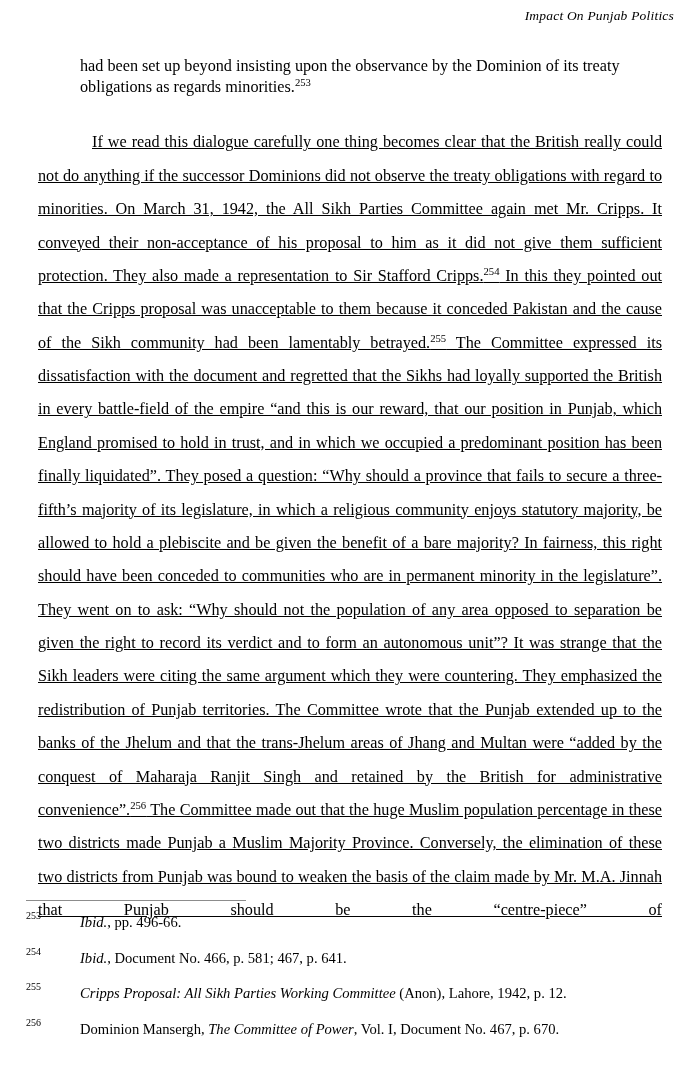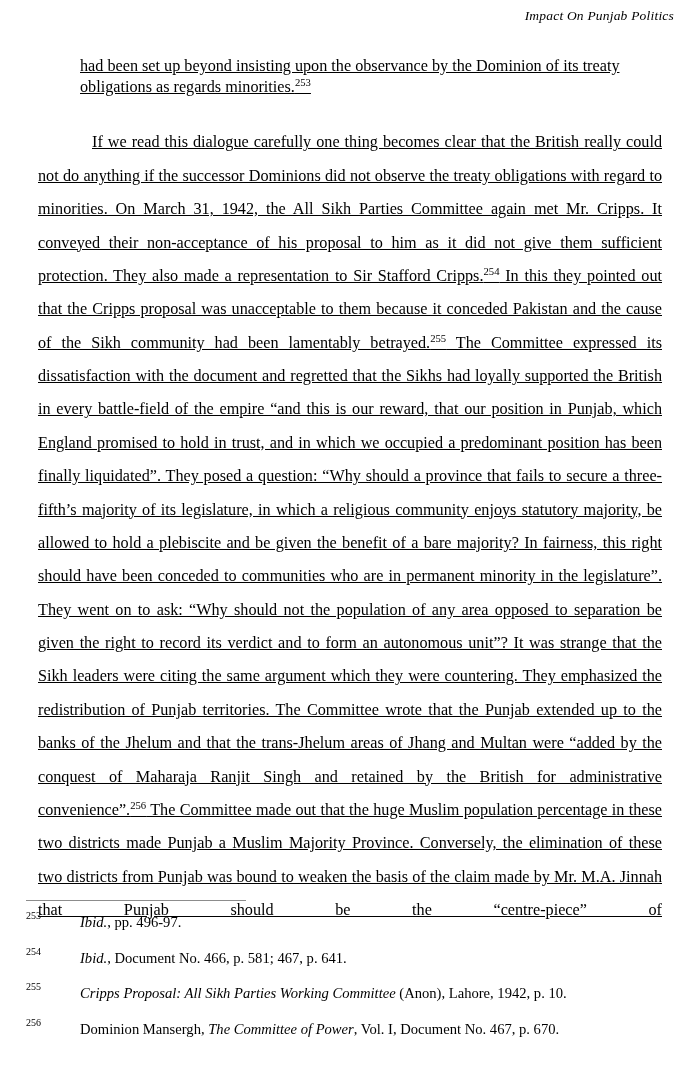--- a/index.html
+++ b/index.html
@@ -43,21 +43,20 @@
   }
 
   
   .blockquote {
     margin: 0 0 0 54px;
     width: 540px;
     font-size: 16.2px;
     line-height: 1.28;
     text-align: left;
     text-indent: 0;
-    text-decoration: underline;
   }
 
   
   .body-par {
     margin: 12px;
     padding-top: 17px;
     font-size: 16.2px;
     line-height: 2.06;
     text-align: justify;
     text-justify: inter-word;
@@ -133,29 +132,29 @@
     <p class="blockquote"><span>had been set up beyond insisting upon the observance by the Dominion of its treaty obligations as regards minorities.</span><sup class="fn">253</sup></p>
 
     <p class="body-par"><span>If we read this dialogue carefully one thing becomes clear that the British really could not do anything if the successor Dominions did not observe the treaty obligations with regard to minorities. On March 31, 1942, the All Sikh Parties Committee again met Mr. Cripps. It conveyed their non-acceptance of his proposal to him as it did not give them sufficient protection. They also made a representation to Sir Stafford Cripps.</span><sup class="fn">254</sup><span> In this they pointed out that the Cripps proposal was unacceptable to them because it conceded Pakistan and the cause of the Sikh community had been lamentably betrayed.</span><sup class="fn">255</sup><span> The Committee expressed its dissatisfaction with the document and regretted that the Sikhs had loyally supported the British in every battle-field of the empire “and this is our reward, that our position in Punjab, which England promised to hold in trust, and in which we occupied a predominant position has been finally liquidated”. They posed a question: “Why should a province that fails to secure a three-fifth’s majority of its legislature, in which a religious community enjoys statutory majority, be allowed to hold a plebiscite and be given the benefit of a bare majority? In fairness, this right should have been conceded to communities who are in permanent minority in the legislature”. They went on to ask: “Why should not the population of any area opposed to separation be given the right to record its verdict and to form an autonomous unit”? It was strange that the Sikh leaders were citing the same argument which they were countering. They emphasized the redistribution of Punjab territories. The Committee wrote that the Punjab extended up to the banks of the Jhelum and that the trans-Jhelum areas of Jhang and Multan were “added by the conquest of Maharaja Ranjit Singh and retained by the British for administrative convenience”.</span><sup class="fn">256</sup><span> The Committee made out that the huge Muslim population percentage in these two districts made Punjab a Muslim Majority Province. Conversely, the elimination of these two districts from Punjab was bound to weaken the basis of the claim made by Mr. M.A. Jinnah that Punjab should be the “centre-piece” of</span></p>
 
   </div>
 
   <div class="footnotes">
     <hr class="fn-rule">
 
     <div class="fn-item">
-      <span class="fn-num">253</span><span class="it">Ibid.</span><span>, pp. 496-97.</span><span class="it"></span><span></span>
+      <span class="fn-num">253</span><span class="it">Ibid.</span><span>, pp. 496-66.</span><span class="it"></span><span></span>
     </div>
 
     <div class="fn-item">
       <span class="fn-num">254</span><span class="it">Ibid.</span><span>, Document  No. 466, p. 581; 467, p. 641.</span><span class="it"></span><span></span>
     </div>
 
     <div class="fn-item">
-      <span class="fn-num">255</span><span class="it">Cripps Proposal: All Sikh Parties Working Committee</span><span> (Anon), Lahore, 1942, p. 10.</span><span class="it"></span><span></span>
+      <span class="fn-num">255</span><span class="it">Cripps Proposal: All Sikh Parties Working Committee</span><span> (Anon), Lahore, 1942, p. 12.</span><span class="it"></span><span></span>
     </div>
 
     <div class="fn-item">
       <span class="fn-num">256</span><span class="it"></span><span>Dominion Mansergh, </span><span class="it">The Committee of Power</span><span>, Vol. I, Document No. 467, p. 670.</span>
     </div>
   </div>
 
   <div class="folio">232</div>
 
 </div>

